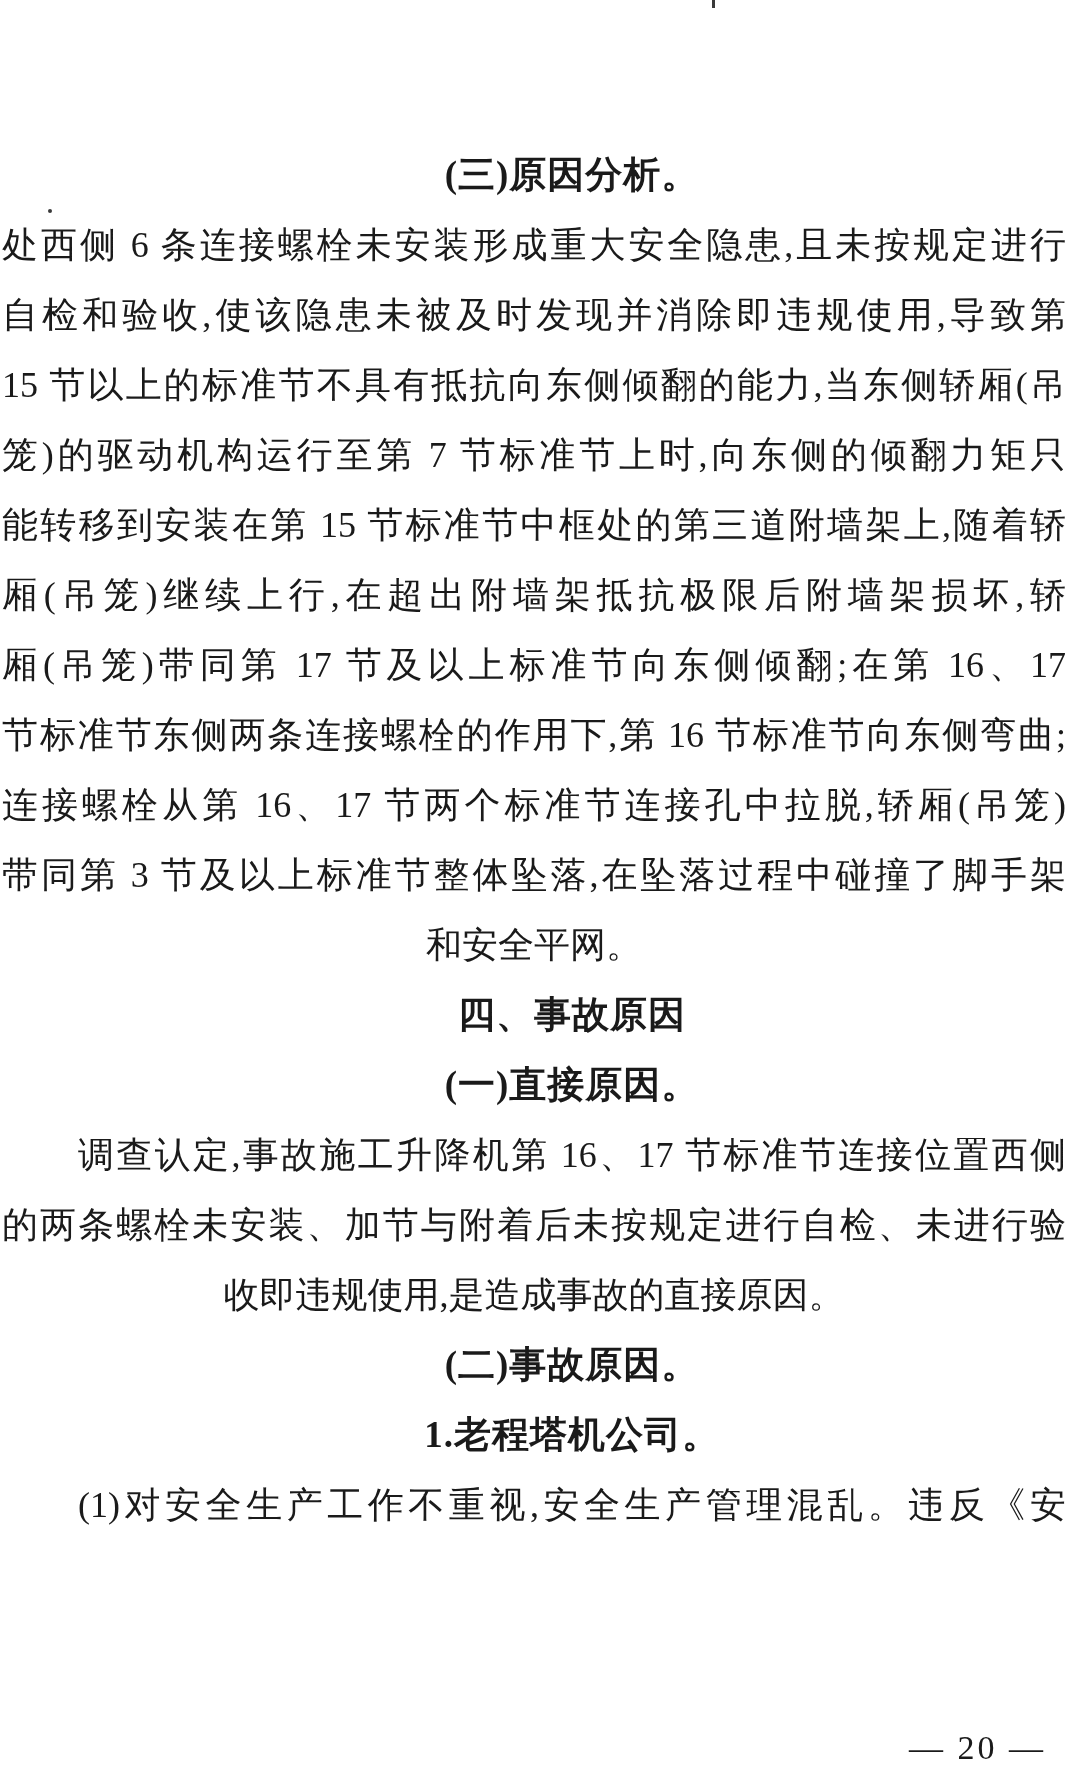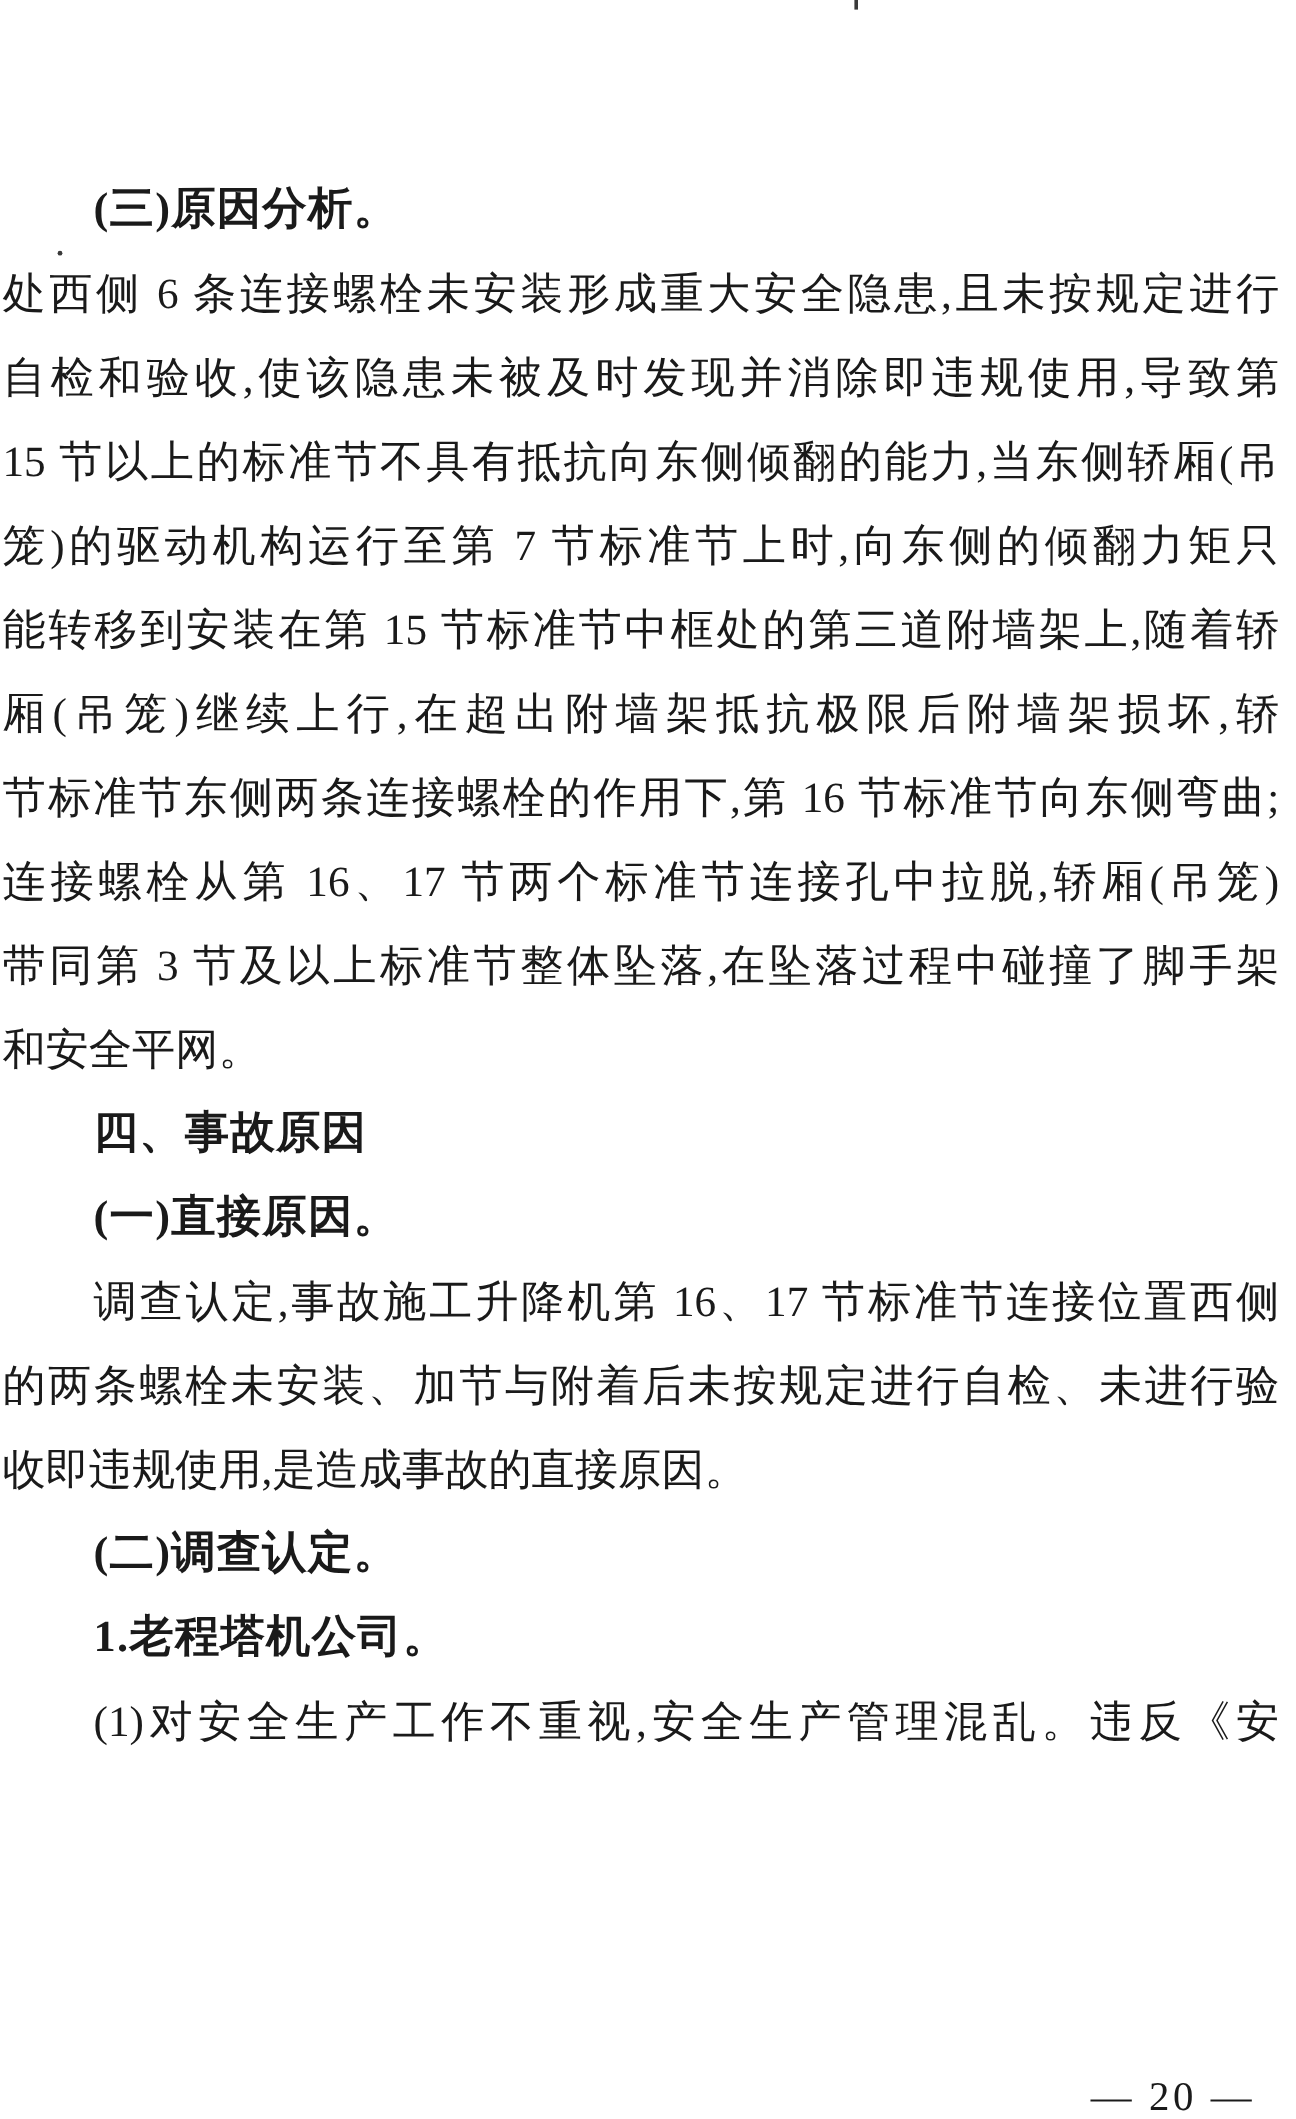--- a/index.html
+++ b/index.html
@@ -19,21 +19,21 @@
   .doc-body {
     position: absolute;
     top: 140px;
     left: 2px;
     right: 14px;
   }
   .line {
     height: 70px;
     line-height: 70px;
     font-size: 36px;
-    text-align: left;
+    text-align: center;
     white-space: normal;
     overflow: visible;
   }
   .line.justify {
     text-align: justify;
     text-align-last: justify;
     text-justify: inter-ideograph;
   }
   .line.indent {
     padding-left: 76px;
@@ -79,29 +79,30 @@
   <div class="artifact dot-left"></div>
 
   <div class="doc-body">
       <div class="line heading indent">(三)原因分析。</div>
       <div class="line body justify">处西侧 6 条连接螺栓未安装形成重大安全隐患,且未按规定进行</div>
       <div class="line body justify">自检和验收,使该隐患未被及时发现并消除即违规使用,导致第</div>
       <div class="line body justify">15 节以上的标准节不具有抵抗向东侧倾翻的能力,当东侧轿厢(吊</div>
       <div class="line body justify">笼)的驱动机构运行至第 7 节标准节上时,向东侧的倾翻力矩只</div>
       <div class="line body justify">能转移到安装在第 15 节标准节中框处的第三道附墙架上,随着轿</div>
       <div class="line body justify">厢(吊笼)继续上行,在超出附墙架抵抗极限后附墙架损坏,轿</div>
+      <div class="line body justify">厢(吊笼)带同第 17 节及以上标准节向东侧倾翻;在第 16、17</div>
       <div class="line body justify">节标准节东侧两条连接螺栓的作用下,第 16 节标准节向东侧弯曲;</div>
       <div class="line body justify">连接螺栓从第 16、17 节两个标准节连接孔中拉脱,轿厢(吊笼)</div>
       <div class="line body justify">带同第 3 节及以上标准节整体坠落,在坠落过程中碰撞了脚手架</div>
       <div class="line body">和安全平网。</div>
       <div class="line heading indent">四、事故原因</div>
       <div class="line heading indent">(一)直接原因。</div>
       <div class="line body indent justify">调查认定,事故施工升降机第 16、17 节标准节连接位置西侧</div>
       <div class="line body justify">的两条螺栓未安装、加节与附着后未按规定进行自检、未进行验</div>
       <div class="line body">收即违规使用,是造成事故的直接原因。</div>
-      <div class="line heading indent">(二)调查认定。</div>
+      <div class="line heading indent">(二)事故原因。</div>
       <div class="line heading indent">1.老程塔机公司。</div>
       <div class="line body indent justify">(1)对安全生产工作不重视,安全生产管理混乱。违反《安</div>
     </div>
 
   <div class="page-footer">— 20 —</div>
 
 </div>
 
 </body></html>

